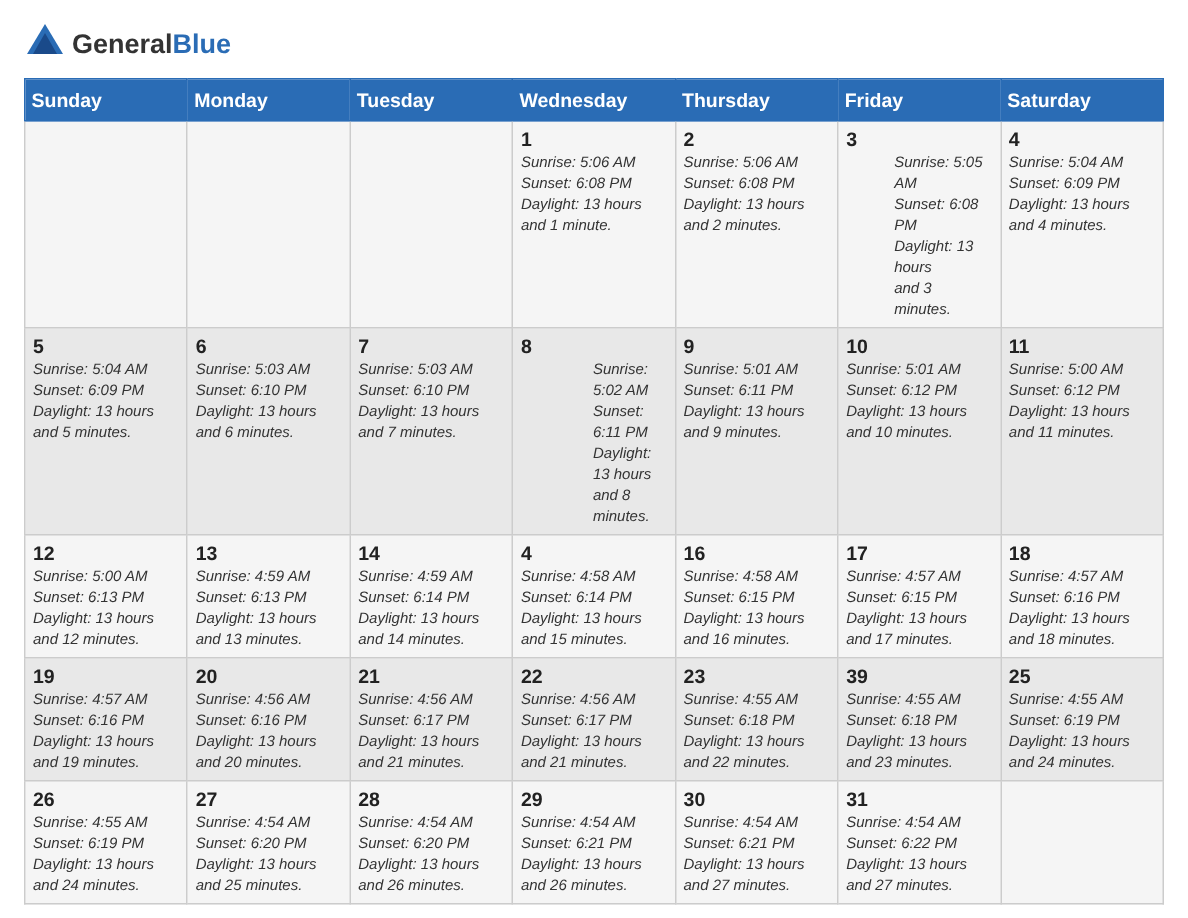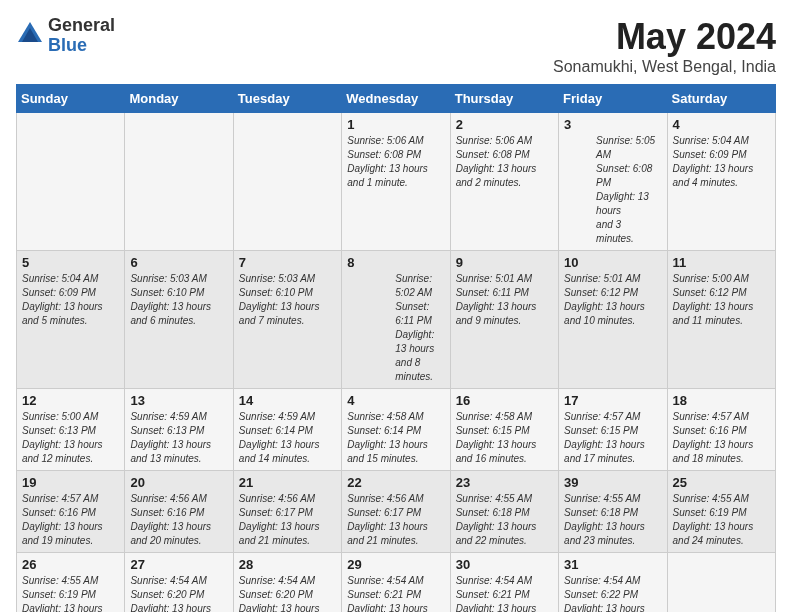--- a/index.html
+++ b/index.html
@@ -15,21 +15,21 @@
       justify-content: space-between;
       align-items: flex-start;
       margin-bottom: 8px;
     }
     .logo {
       display: flex;
       align-items: center;
     }
     .logo-text {
       display: flex;
-      flex-direction: column;
+      flex-direction: row;
       font-size: 18px;
       font-weight: bold;
       line-height: 1.1;
     }
     .logo-general { color: #333; }
     .logo-blue { color: #2a6cb5; }
     .logo-icon {
       width: 28px;
       height: 28px;
       margin-right: 4px;
@@ -101,24 +101,20 @@
   <div class="logo">
     <svg class="logo-icon" viewBox="0 0 28 28" xmlns="http://www.w3.org/2000/svg">
       <polygon points="14,2 26,22 2,22" fill="#2a6cb5"></polygon>
       <polygon points="14,8 22,22 6,22" fill="#1a4a8a"></polygon>
     </svg>
     <div class="logo-text">
       <span class="logo-general">General</span>
       <span class="logo-blue">Blue</span>
     </div>
   </div>
-  <div class="title-area">
-    <div class="month-title">May 2024</div>
-    <div class="location-title">Sonamukhi, West Bengal, India</div>
-  </div>
 </div>
 
 <table>
   <thead>
     <tr>
     <th>Sunday</th>
         <th>Monday</th>
         <th>Tuesday</th>
         <th>Wednesday</th>
         <th>Thursday</th>

